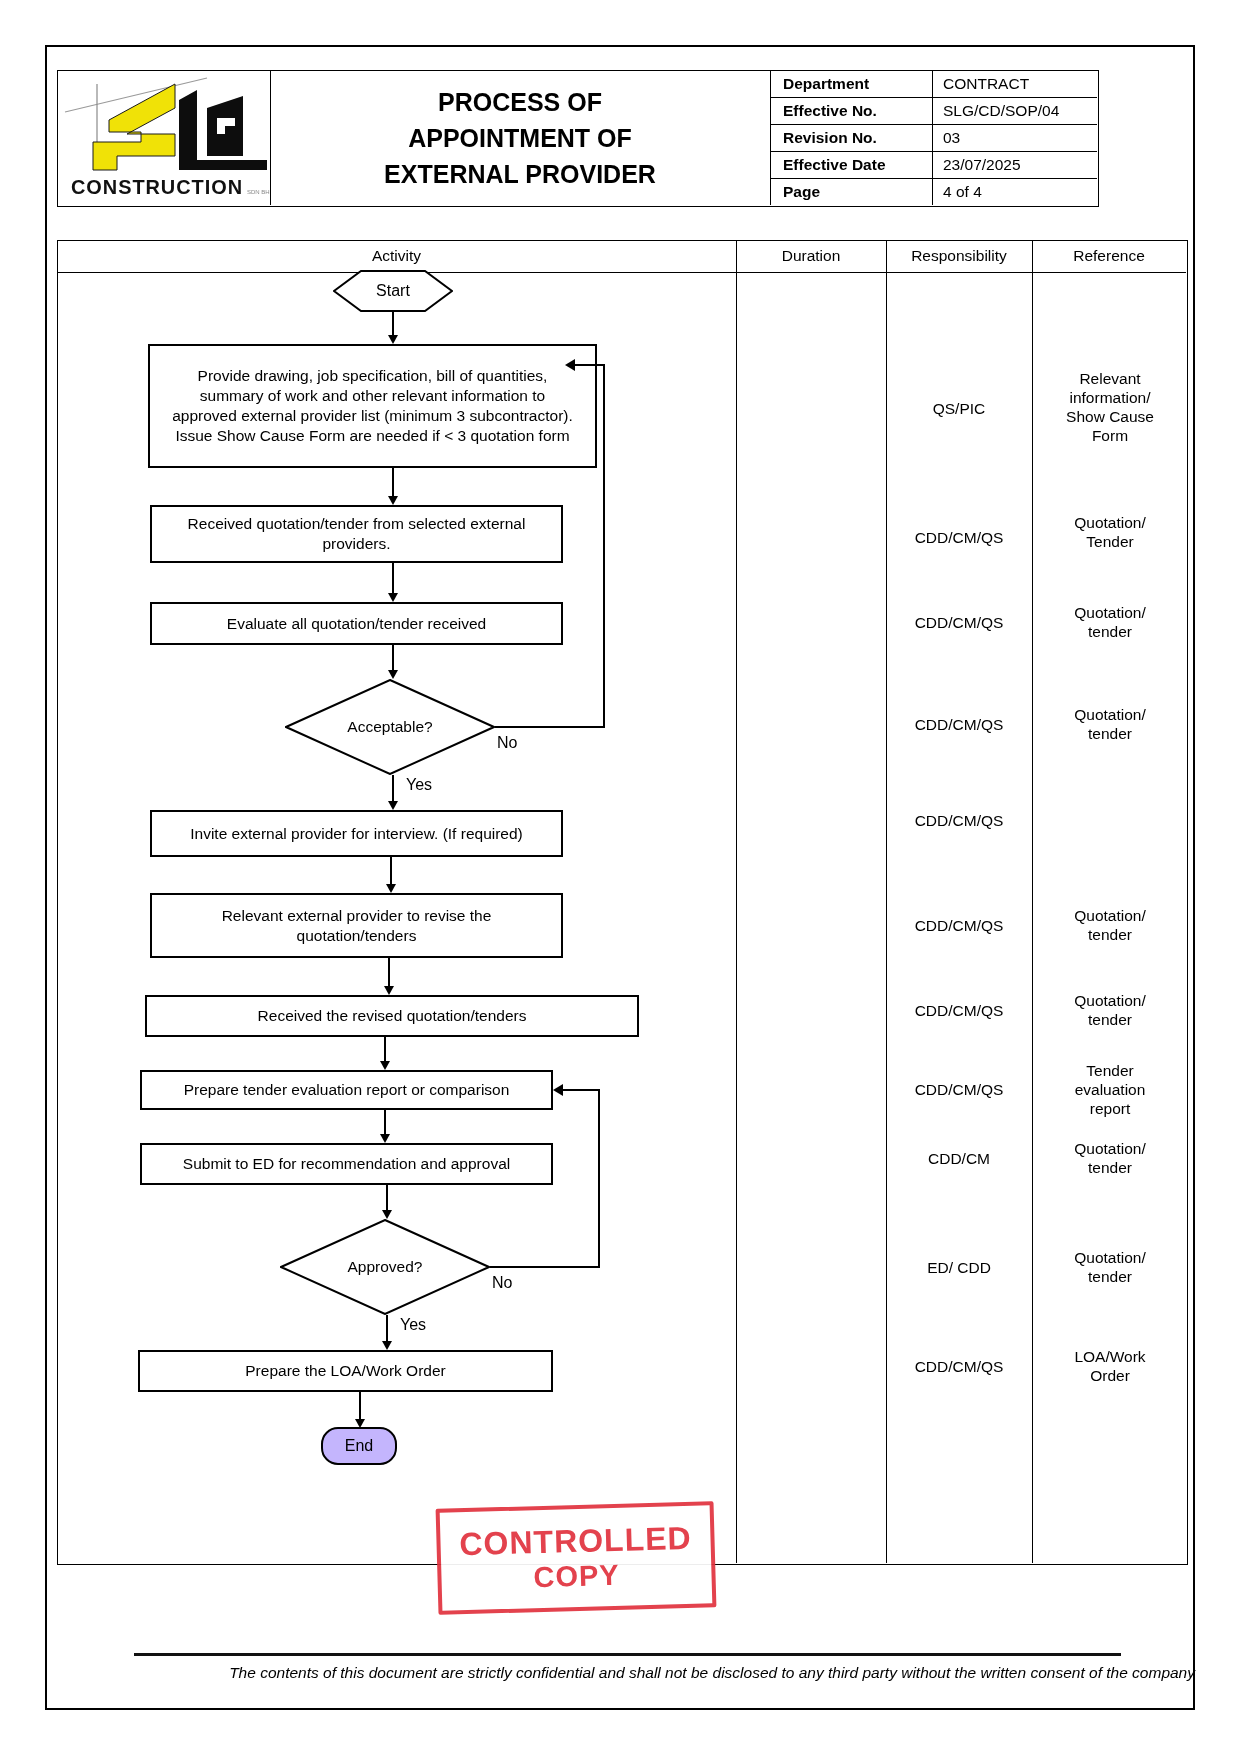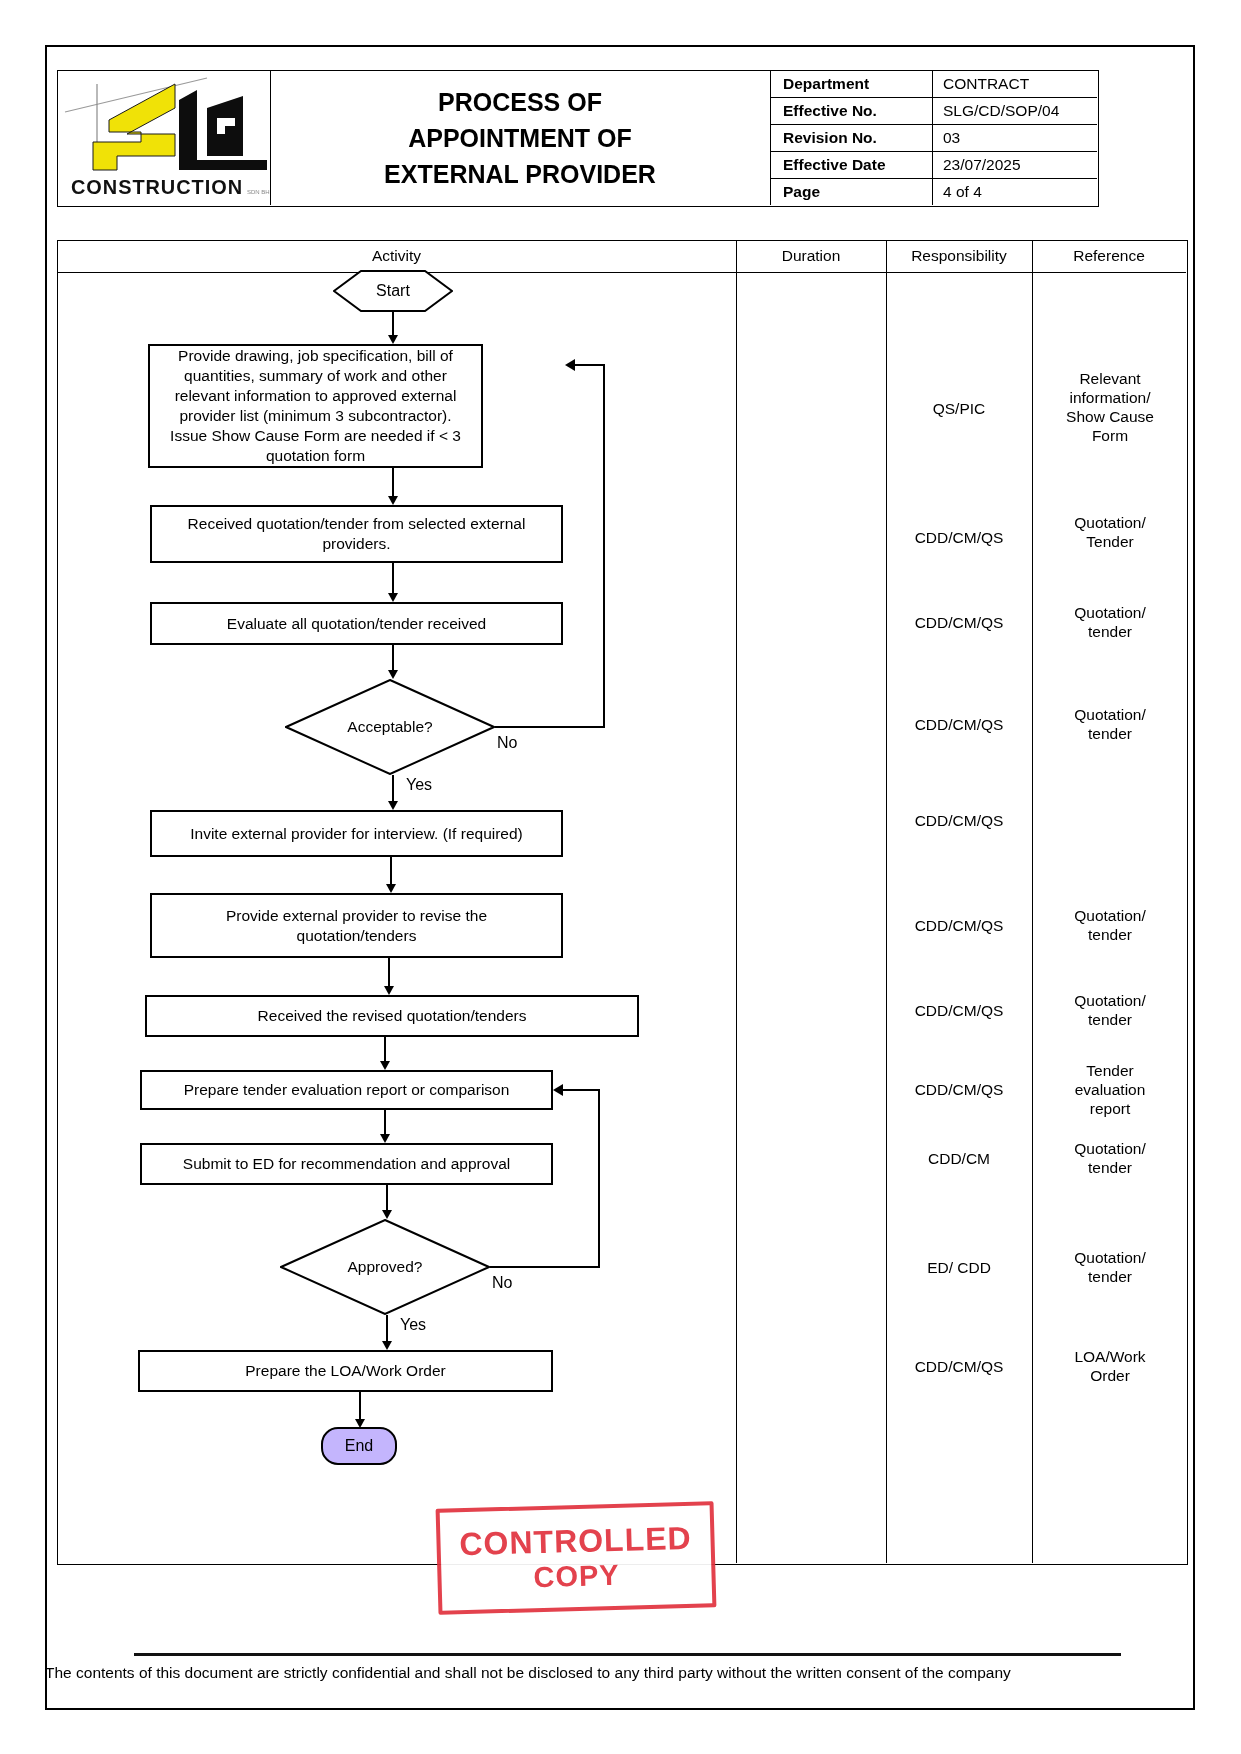--- a/index.html
+++ b/index.html
@@ -41,21 +41,21 @@
   .resp{left:889px;width:140px;text-align:center;font-size:15.5px;line-height:19px;}
   .ref{left:1060px;width:100px;text-align:center;font-size:15.5px;line-height:19px;}
   
   .stamp{left:437px;top:1505px;width:270px;height:98px;border:4px solid #e13440;background:#fff;
         transform:rotate(-1.6deg);display:flex;flex-direction:column;align-items:center;justify-content:center;
         color:#e13440;opacity:0.93;border-radius:2px;}
   .stamp-l1{font-size:32px;font-weight:bold;letter-spacing:1px;}
   .stamp-l2{font-size:29px;font-weight:bold;letter-spacing:1px;}
   
   .foot-line{left:134px;top:1653px;width:987px;border-top:3px solid #111;}
-  .foot-text{left:45px;top:1664px;width:1150px;text-align:left;font-size:15.5px;}
+  .foot-text{left:45px;top:1664px;width:1150px;text-align:right;font-size:15.5px;font-style:italic;}
 </style>
 </head>
 <body>
 
 <div class="page">
 
   <div class="abs page-border"></div>
 
   <div class="abs hdr-frame"></div>
   <div class="abs hdr-vline" style="left:270px"></div>
@@ -117,21 +117,21 @@
 
   <div class="abs" style="left:333px;top:270px;width:120px;height:42px">
     <svg width="120" height="42" viewBox="0 0 120 42">
       <polygon points="28,1 92,1 119,21 92,41 28,41 1,21" fill="#fff" stroke="#000" stroke-width="2"></polygon>
     </svg>
     <div class="abs shape-label" style="left:0;top:0;width:120px;height:42px;font-size:16px">Start</div>
   </div>
 
   <div class="abs varrow" style="left:392px;top:312px;height:23px"></div>
 
-  <div class="abs fbox" style="left:148px;top:344px;width:335px;height:124px;padding:0 20px">Provide drawing, job specification, bill of quantities, summary of work and other relevant information to approved external provider list (minimum 3 subcontractor). Issue Show Cause Form are needed if &lt; 3 quotation form</div>
+  <div class="abs fbox" style="left:148px;top:344px;width:449px;height:124px;padding:0 20px">Provide drawing, job specification, bill of quantities, summary of work and other relevant information to approved external provider list (minimum 3 subcontractor). Issue Show Cause Form are needed if &lt; 3 quotation form</div>
 
   <div class="abs varrow" style="left:392px;top:468px;height:28px"></div>
 
   <div class="abs fbox" style="left:150px;top:505px;width:413px;height:58px;padding:0 30px">Received quotation/tender from selected external providers.</div>
 
   <div class="abs varrow" style="left:392px;top:563px;height:30px"></div>
 
   <div class="abs fbox" style="left:150px;top:602px;width:413px;height:43px">Evaluate all quotation/tender received</div>
 
   <div class="abs varrow" style="left:392px;top:645px;height:25px"></div>
@@ -149,21 +149,21 @@
   <div class="abs larrow" style="left:565px;top:359px"></div>
   <div class="abs branch-label" style="left:497px;top:734px">No</div>
 
   <div class="abs varrow" style="left:392px;top:775px;height:26px"></div>
   <div class="abs branch-label" style="left:406px;top:776px">Yes</div>
 
   <div class="abs fbox" style="left:150px;top:810px;width:413px;height:47px">Invite external provider for interview. (If required)</div>
 
   <div class="abs varrow" style="left:390px;top:857px;height:27px"></div>
 
-  <div class="abs fbox" style="left:150px;top:893px;width:413px;height:65px;padding:0 55px">Provide external provider to revise the quotation/tenders</div>
+  <div class="abs fbox" style="left:150px;top:893px;width:413px;height:65px;padding:0 55px">Relevant external provider to revise the quotation/tenders</div>
 
   <div class="abs varrow" style="left:388px;top:958px;height:28px"></div>
 
   <div class="abs fbox" style="left:145px;top:995px;width:494px;height:42px">Received the revised quotation/tenders</div>
 
   <div class="abs varrow" style="left:384px;top:1037px;height:24px"></div>
 
   <div class="abs fbox" style="left:140px;top:1070px;width:413px;height:40px">Prepare tender evaluation report or comparison</div>
 
   <div class="abs varrow" style="left:384px;top:1110px;height:24px"></div>

